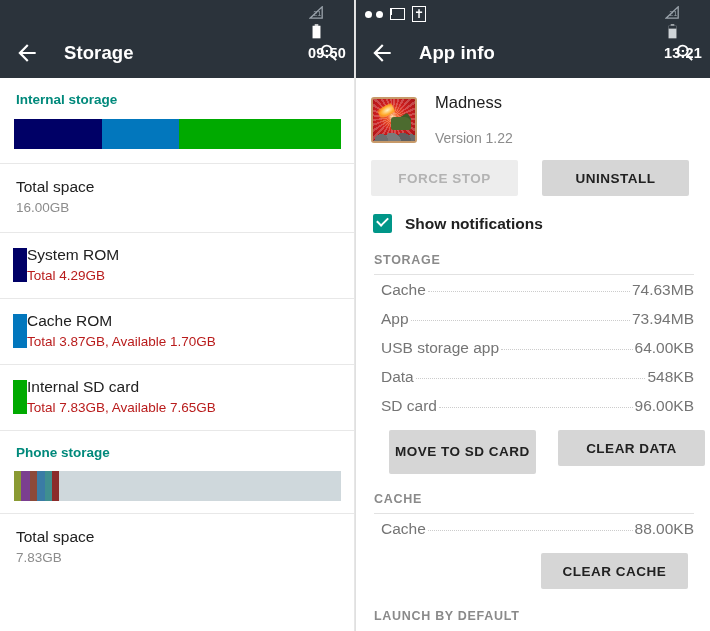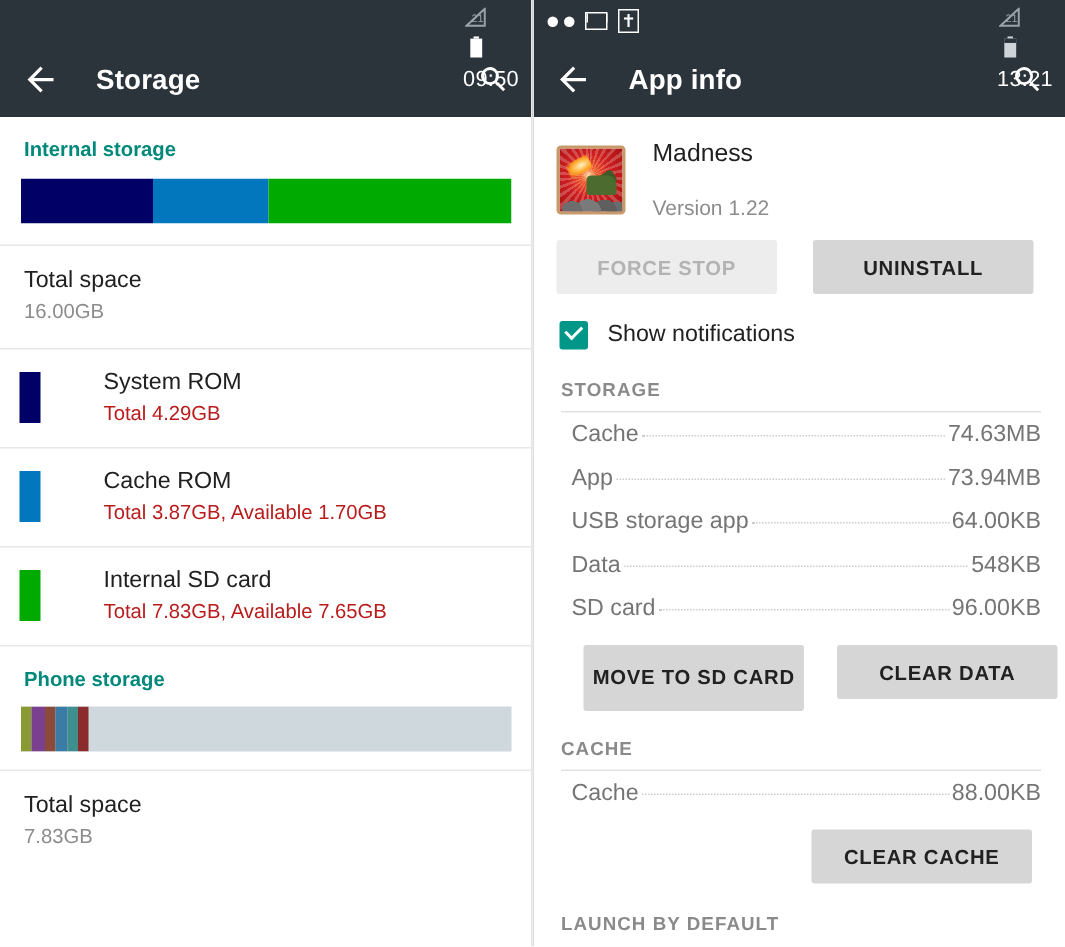--- a/index.html
+++ b/index.html
@@ -15,21 +15,21 @@
 
   
   .statusbar {
     height: 28px; background: #2b333b;
     display: flex; align-items: center;
     padding: 0 8px 0 10px;
     color: #ffffff;
   }
   .sb-left { display: flex; align-items: center; gap: 7px; flex: 1; }
   .sb-right { display: flex; align-items: center; gap: 6px; flex-direction: column; }
-  .sb-clock { font-size: 14.5px; font-weight: normal; letter-spacing: .2px; margin-left: 20px; }
+  .sb-clock { font-size: 14.5px; font-weight: bold; letter-spacing: .2px; margin-left: 20px; }
 
   
   .ico { display: inline-block; position: relative; }
   .ico-wifi { width: 17px; height: 13px; }
   .ico-sig { width: 15px; height: 13px; }
   .ico-bat { width: 9px; height: 15px; }
   .ico-dots { width: 18px; height: 8px; display: flex; gap: 4px; align-items: center; }
   .dot { width: 7px; height: 7px; border-radius: 50%; background: #fff; }
   .ico-mail { width: 15px; height: 12px; border: 1.7px solid #fff; position: relative; }
   .ico-mail:before {
@@ -69,21 +69,21 @@
   .bar { height: 30px; width: 327px; display: flex; overflow: hidden; }
   .bar .seg { height: 100%; }
   .divider { height: 1px; background: #e8e8e8; margin: 0; }
 
   .row-total { padding: 13px 16px 15px 16px; }
   .row-total .t1 { font-size: 15.5px; color: #212121; line-height: 20px; }
   .row-total .t2 { font-size: 13.5px; color: #8c8c8c; line-height: 19px; margin-top: 1px; }
 
   .vol-row { display: flex; align-items: center; padding: 12px 16px 13px 13px; }
   .vol-swatch { width: 14px; height: 34px; flex: 0 0 14px; }
-  .vol-texts { margin-left: 42px; }
+  .vol-texts { }
   .vol-title { font-size: 15.5px; color: #212121; line-height: 20px; }
   .vol-sub { font-size: 13.5px; color: #b91c1c; line-height: 19px; margin-top: 1px; }
 
   .phone-bar-wrap { padding: 11px 14px 12px 14px; }
   .phone-bar { height: 30px; width: 327px; display: flex; background: #cfd8dc; overflow: hidden; }
 
   
   .app-head { display: flex; align-items: center; padding: 14px 16px 12px 16px; }
   .app-icon {
     width: 46px; height: 46px; flex: 0 0 46px; border-radius: 3px;
@@ -124,21 +124,21 @@
     height: 36px; min-width: 147px; background: #d6d6d6;
     border: none; border-radius: 2px;
     font-family: "Liberation Sans", sans-serif;
     font-size: 13.5px; font-weight: bold; letter-spacing: .5px;
     color: #212121; cursor: pointer;
     display: flex; align-items: center; justify-content: center; text-align: center;
   }
   .btn.disabled { background: #ededed; color: #b3b3b3; cursor: default; }
   .btn.two-line { height: 44px; line-height: 16px; padding: 0 6px; }
 
-  .check-row { display: flex; align-items: flex-start; padding: 18px 16px 0 18px; }
+  .check-row { display: flex; align-items: flex-end; padding: 18px 16px 0 18px; font-weight: bold; }
   .checkbox {
     width: 19px; height: 19px; flex: 0 0 19px; background: #009688;
     border-radius: 2px; position: relative;
   }
   .checkbox:after {
     content: ""; position: absolute; left: 4px; top: 3px;
     width: 9px; height: 5px;
     border-left: 2.4px solid #fff; border-bottom: 2.4px solid #fff;
     transform: rotate(-45deg);
   }

